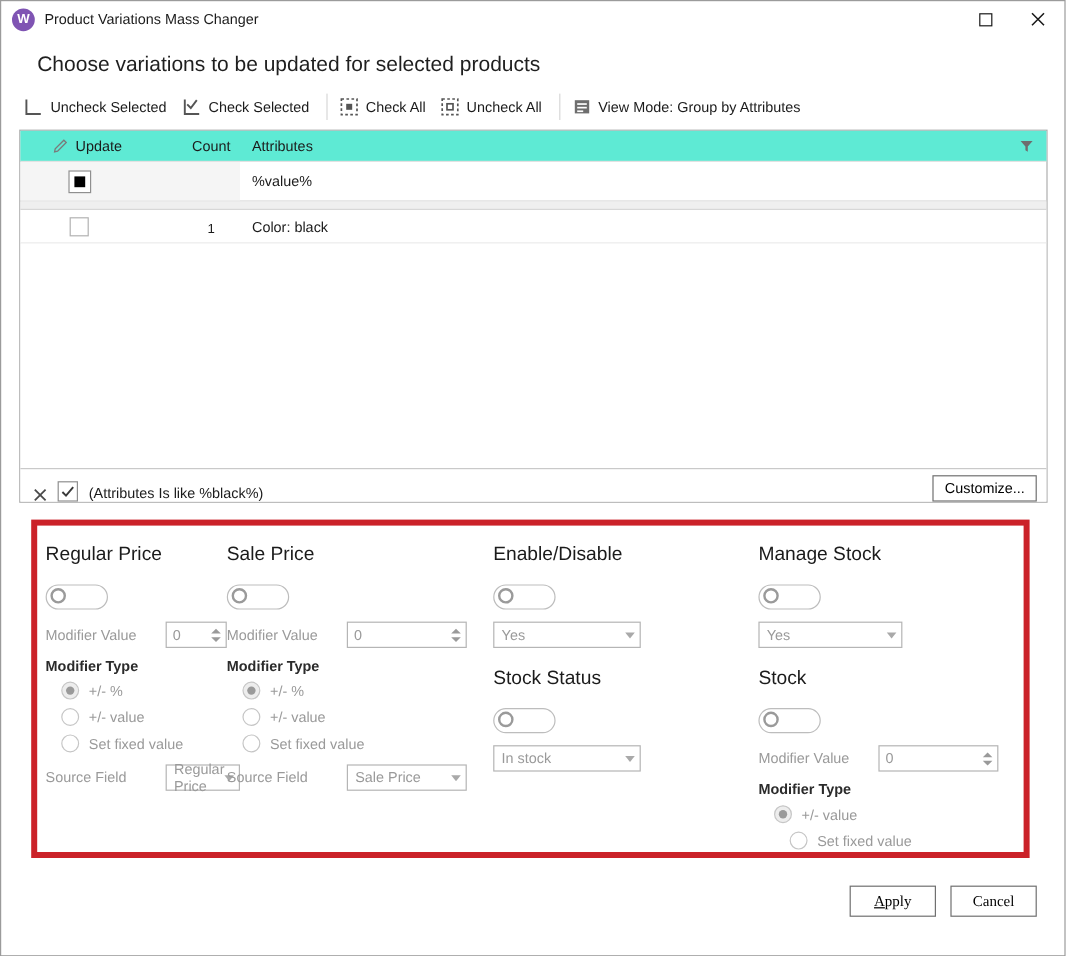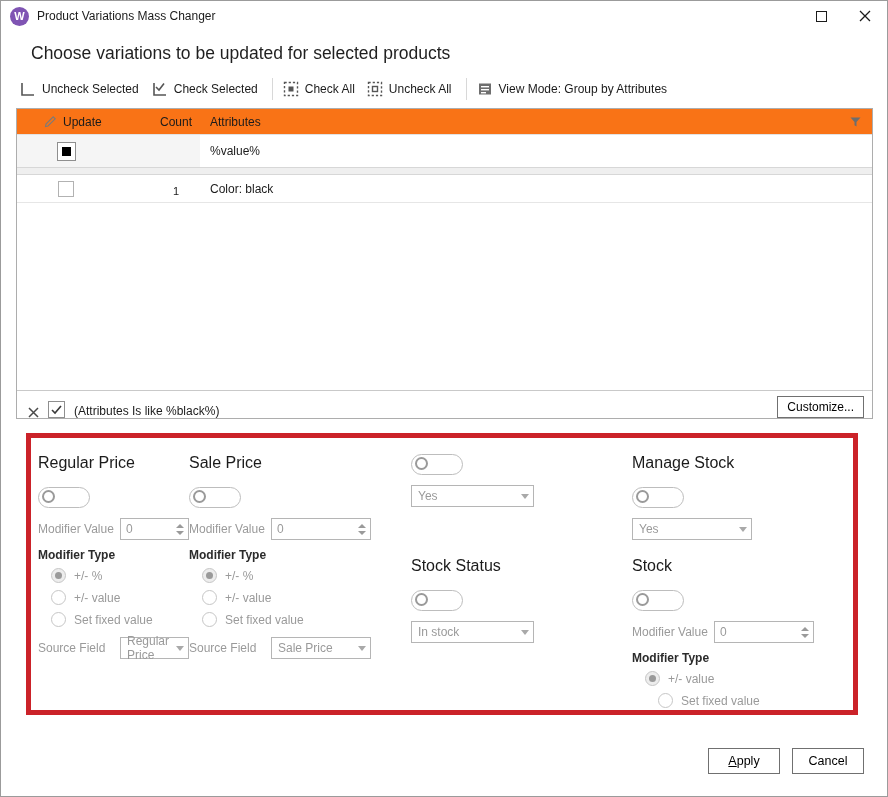--- a/index.html
+++ b/index.html
@@ -34,21 +34,21 @@
   .tb-item { display: flex; align-items: center; gap: 6px; padding: 4px 8px 4px 4px; cursor: default; }
   .tb-item svg { display: block; }
   .tb-sep { width: 1px; height: 22px; background: #d8d8d8; margin: 0 6px; }
 
   
   .grid-box {
     position: absolute; left: 15px; top: 107px; width: 857px; height: 311px;
     border: 1px solid #adadad; background: #fff;
     display: flex; flex-direction: column; font-size: 12px;
   }
-  .g-header { height: 26px; background: #f97316; border-bottom: 1px solid #e2e2e2; display: flex; align-items: center; }
+  .g-header { height: 26px; background: #5eead4; border-bottom: 1px solid #e2e2e2; display: flex; align-items: center; }
   .col-update { width: 135px; display: flex; align-items: center; padding-left: 27px; gap: 6px; }
   .col-count  { width: 48px; text-align: center; }
   .col-attr   { flex: 1; padding-left: 10px; }
   .g-funnel { width: 34px; display: flex; justify-content: center; }
 
   .g-filter-row { height: 33px; display: flex; align-items: center; border-bottom: 1px solid #d7d7d7; }
   .g-filter-left { width: 183px; height: 100%; background: #f5f5f5; display: flex; align-items: center; }
   .cb-indeterminate {
     width: 19px; height: 19px; border: 1px solid #8f8f8f; background: #fff;
     margin-left: 40px; display: flex; align-items: center; justify-content: center;
@@ -95,21 +95,21 @@
   }
   .dropdown {
     height: 22px; border: 1px solid #b5b5b5; background: #fff;
     display: flex; align-items: center; padding: 0 4px 0 6px;
     color: #9a9a9a; font-size: 12px;
   }
   .dd-wide { width: 123px; }
   .dd-med { width: 100px; }
   .dd-arrow { margin-left: auto; width: 0; height: 0; border-left: 4px solid transparent; border-right: 4px solid transparent; border-top: 5px solid #a9a9a9; }
 
-  .field-row { display: flex; align-items: center; gap: 6px; margin-bottom: 8px; }
+  .field-row { display: flex; align-items: center; gap: 24px; margin-bottom: 8px; }
   .field-label { color: #9a9a9a; font-size: 12px; width: 76px; flex: 0 0 auto; }
   .spin-input {
     width: 100px; height: 22px; border: 1px solid #b5b5b5; background: #fff;
     display: flex; align-items: center; padding-left: 5px; color: #9a9a9a; font-size: 12px;
   }
   .spin-arrows { margin-left: auto; display: flex; flex-direction: column; gap: 3px; padding-right: 4px; }
   .spin-up { width: 0; height: 0; border-left: 4px solid transparent; border-right: 4px solid transparent; border-bottom: 4px solid #9a9a9a; }
   .spin-down { width: 0; height: 0; border-left: 4px solid transparent; border-right: 4px solid transparent; border-top: 4px solid #9a9a9a; }
 
   .mtype-label { font-size: 12px; font-weight: bold; color: #2b2b2b; margin: 2px 0 6px 0; }
@@ -117,21 +117,21 @@
   .radio { width: 15px; height: 15px; border: 1px solid #c6c6c6; border-radius: 50%; background: #fff; position: relative; flex: 0 0 auto; }
   .radio.selected { background: #ededed; }
   .radio.selected::after {
     content: ""; position: absolute; left: 3px; top: 3px; width: 7px; height: 7px;
     border-radius: 50%; background: #9a9a9a;
   }
   .radio-label { color: #9a9a9a; font-size: 12px; }
   .src-row { margin-top: 10px; }
 
   
-  .dlg-footer { position: absolute; right: 23px; bottom: 22px; display: flex; gap: 12px; }
+  .dlg-footer { position: absolute; right: 23px; bottom: 32px; display: flex; gap: 12px; font-family: Liberation Serif, serif; }
   .dlg-btn {
     width: 72px; height: 26px; border: 1px solid #707070; background: #fff;
     font-size: 12.5px; font-family: inherit; display: flex; align-items: center; justify-content: center;
   }
   .dlg-btn .lbl { display: block; }
   .btn-apply .lbl::first-letter { text-decoration: underline; }
 </style>
 </head>
 <body>
 
@@ -248,20 +248,21 @@
     <button class="btn-customize">
       <span>Customize...</span>
     </button>
   </div>
 </div>
 
 <div class="red-panel">
   <div class="red-inner">
 
     <div class="sec">
+      <div class="sec-title">Enable/Disable</div>
       <div class="toggle">
           <span class="knob"></span>
         </div>
       <div class="dropdown dd-wide">
         <span>Yes</span>
         <span class="dd-arrow"></span>
       </div>
     </div>
 
     <div class="sec">

